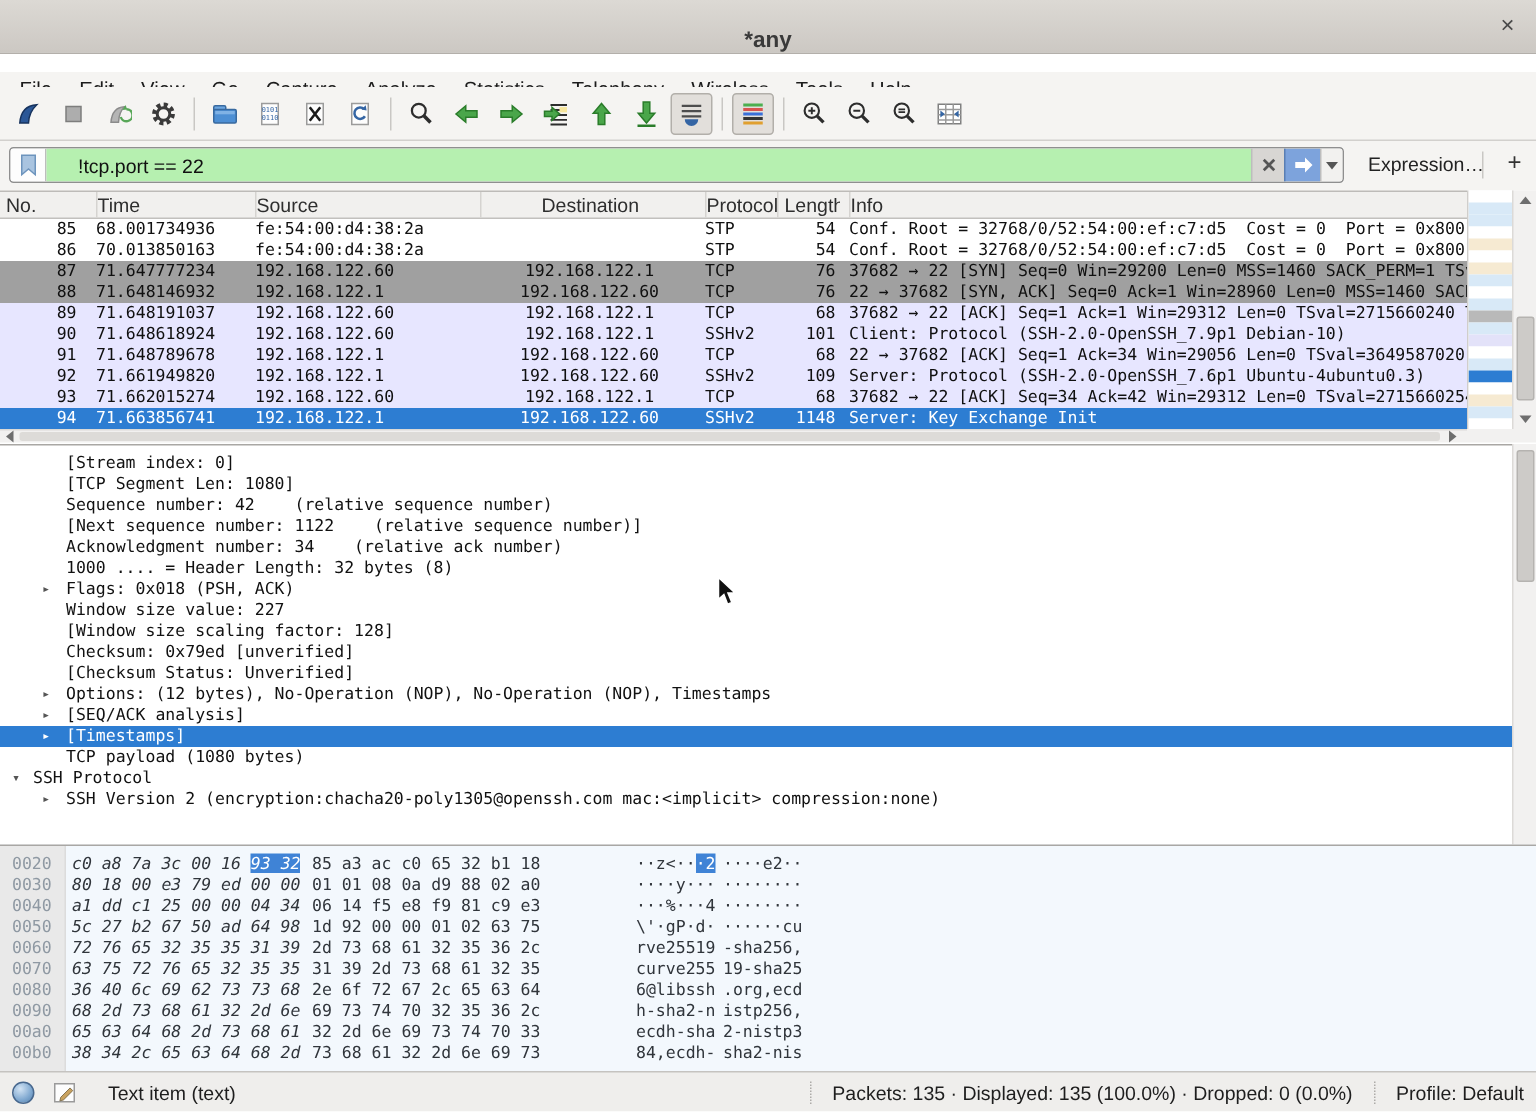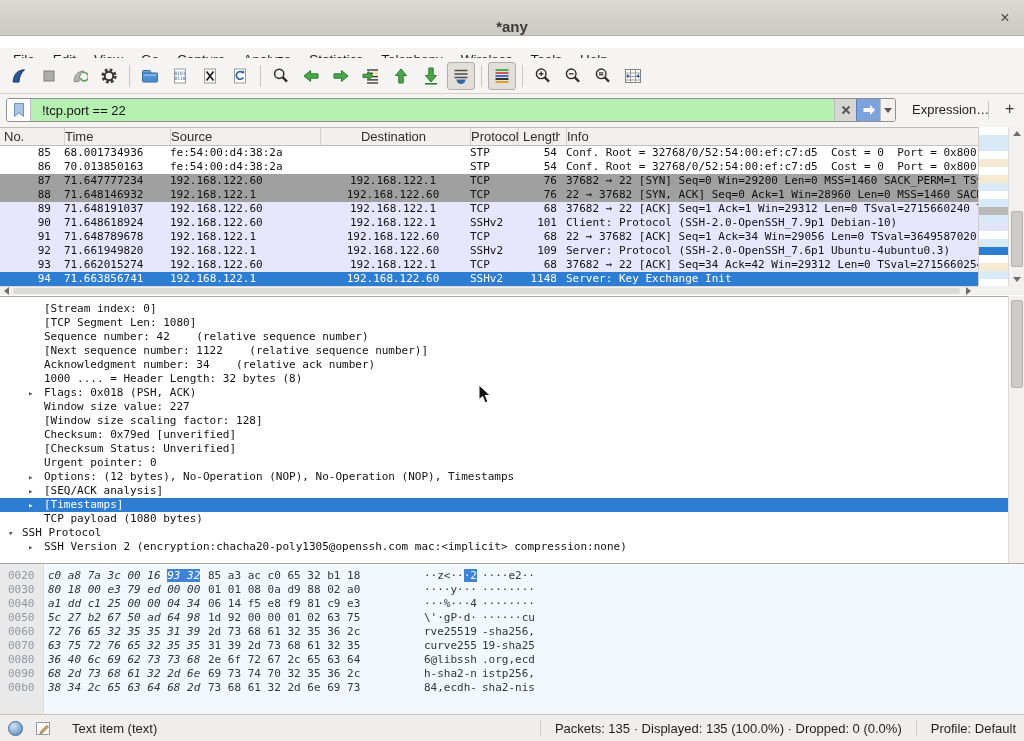--- a/index.html
+++ b/index.html
@@ -30,21 +30,21 @@
   .tb-icon svg { width:18px; height:18px; display:block; }
   .tb-sep { width:1px; height:22px; background:#c9c7c4; margin:0 5px; }
 
   
   .filterbar { position:absolute; left:0; top:94px; width:1024px; height:33px; background:#f5f4f2; }
   .filter-input { position:absolute; left:6px; top:4px; height:24px; width:890px;
     border:1px solid #8f8f8f; border-radius:3px; display:flex; overflow:hidden; background:#fff; }
   .bookmark-btn { width:24px; background:#fdfdfd; border-right:1px solid #bdbdbd;
     display:flex; align-items:center; justify-content:center; }
   .filter-field { flex:1; background:#b6f0b0; display:flex; align-items:center;
-    padding-left:11px; font-size:13px; color:#111; }
+    padding-left:21px; font-size:13px; color:#111; }
   .clear-btn { width:22px; background:#d8d6d3; display:flex; align-items:center; justify-content:center; border-left:1px solid #bdbdbd; }
   .apply-btn { width:24px; background:#7da3dc; display:flex; align-items:center; justify-content:center; border-left:1px solid #5a7fb4; }
   .caret-btn { width:15px; background:#f2f1ef; display:flex; align-items:center; justify-content:center; border-left:1px solid #bdbdbd; }
   .caret-down { width:0; height:0; border-left:4px solid transparent; border-right:4px solid transparent; border-top:5px solid #555; }
   .expression-btn { position:absolute; left:906px; top:5px; font-size:13px; color:#222; padding:3px 6px; }
   .filter-sep { position:absolute; left:988px; top:7px; width:1px; height:18px; background:#c9c7c4; }
   .add-filter-btn { position:absolute; left:998px; top:3px; font-size:16px; color:#333; padding:3px 7px; }
 
   
   .plist-header { position:absolute; left:0; top:127px; width:978px; height:19px;
@@ -522,21 +522,20 @@
     <div class="detail-line ind1"><span class="dtext">[TCP Segment Len: 1080]</span></div>
     <div class="detail-line ind1"><span class="dtext">Sequence number: 42    (relative sequence number)</span></div>
     <div class="detail-line ind1"><span class="dtext">[Next sequence number: 1122    (relative sequence number)]</span></div>
     <div class="detail-line ind1"><span class="dtext">Acknowledgment number: 34    (relative ack number)</span></div>
     <div class="detail-line ind1"><span class="dtext">1000 .... = Header Length: 32 bytes (8)</span></div>
     <div class="detail-line ind1"><span class="tri">▸</span><span class="dtext">Flags: 0x018 (PSH, ACK)</span></div>
     <div class="detail-line ind1"><span class="dtext">Window size value: 227</span></div>
     <div class="detail-line ind1"><span class="dtext">[Window size scaling factor: 128]</span></div>
     <div class="detail-line ind1"><span class="dtext">Checksum: 0x79ed [unverified]</span></div>
     <div class="detail-line ind1"><span class="dtext">[Checksum Status: Unverified]</span></div>
-    <div class="detail-line ind1"><span class="dtext">Urgent pointer: 0</span></div>
     <div class="detail-line ind1"><span class="tri">▸</span><span class="dtext">Options: (12 bytes), No-Operation (NOP), No-Operation (NOP), Timestamps</span></div>
     <div class="detail-line ind1"><span class="tri">▸</span><span class="dtext">[SEQ/ACK analysis]</span></div>
     <div class="detail-line ind1 selected"><span class="tri">▸</span><span class="dtext">[Timestamps]</span></div>
     <div class="detail-line ind1"><span class="dtext">TCP payload (1080 bytes)</span></div>
     <div class="detail-line ind0"><span class="tri">▾</span><span class="dtext">SSH Protocol</span></div>
     <div class="detail-line ind1"><span class="tri">▸</span><span class="dtext">SSH Version 2 (encryption:chacha20-poly1305@openssh.com mac:&lt;implicit&gt; compression:none)</span></div>
   </div>
 <div class="vscroll vs-detail">
   <div class="vs-thumb" style="top:4px;height:88px"></div>
 </div>
@@ -544,20 +543,21 @@
 <div class="hexpane">
   <div class="hx-strip"></div>
 <div class="hex-row"><span class="hx-off">0020</span><span class="hx-h1">c0 a8 7a 3c 00 16 <span class="hl">93 32</span></span><span class="hx-h2">85 a3 ac c0 65 32 b1 18</span><span class="hx-a1">··z&lt;··<span class="hl">·2</span></span><span class="hx-a2">····e2··</span></div>
     <div class="hex-row"><span class="hx-off">0030</span><span class="hx-h1">80 18 00 e3 79 ed 00 00</span><span class="hx-h2">01 01 08 0a d9 88 02 a0</span><span class="hx-a1">····y···</span><span class="hx-a2">········</span></div>
     <div class="hex-row"><span class="hx-off">0040</span><span class="hx-h1">a1 dd c1 25 00 00 04 34</span><span class="hx-h2">06 14 f5 e8 f9 81 c9 e3</span><span class="hx-a1">···%···4</span><span class="hx-a2">········</span></div>
     <div class="hex-row"><span class="hx-off">0050</span><span class="hx-h1">5c 27 b2 67 50 ad 64 98</span><span class="hx-h2">1d 92 00 00 01 02 63 75</span><span class="hx-a1">\'·gP·d·</span><span class="hx-a2">······cu</span></div>
     <div class="hex-row"><span class="hx-off">0060</span><span class="hx-h1">72 76 65 32 35 35 31 39</span><span class="hx-h2">2d 73 68 61 32 35 36 2c</span><span class="hx-a1">rve25519</span><span class="hx-a2">-sha256,</span></div>
     <div class="hex-row"><span class="hx-off">0070</span><span class="hx-h1">63 75 72 76 65 32 35 35</span><span class="hx-h2">31 39 2d 73 68 61 32 35</span><span class="hx-a1">curve255</span><span class="hx-a2">19-sha25</span></div>
     <div class="hex-row"><span class="hx-off">0080</span><span class="hx-h1">36 40 6c 69 62 73 73 68</span><span class="hx-h2">2e 6f 72 67 2c 65 63 64</span><span class="hx-a1">6@libssh</span><span class="hx-a2">.org,ecd</span></div>
     <div class="hex-row"><span class="hx-off">0090</span><span class="hx-h1">68 2d 73 68 61 32 2d 6e</span><span class="hx-h2">69 73 74 70 32 35 36 2c</span><span class="hx-a1">h-sha2-n</span><span class="hx-a2">istp256,</span></div>
+    <div class="hex-row"><span class="hx-off">00a0</span><span class="hx-h1">65 63 64 68 2d 73 68 61</span><span class="hx-h2">32 2d 6e 69 73 74 70 33</span><span class="hx-a1">ecdh-sha</span><span class="hx-a2">2-nistp3</span></div>
     <div class="hex-row"><span class="hx-off">00b0</span><span class="hx-h1">38 34 2c 65 63 64 68 2d</span><span class="hx-h2">73 68 61 32 2d 6e 69 73</span><span class="hx-a1">84,ecdh-</span><span class="hx-a2">sha2-nis</span></div>
   </div>
 
 <div class="statusbar">
   <span class="sb-circle"></span>
   <svg class="sb-note" viewBox="0 0 17 17">
       <rect x="1.5" y="2.5" width="13" height="12" fill="#fdfdfd" stroke="#9a9a9a"></rect>
       <path d="M5.5 11.5 l6.2 -6.2 1.8 1.8 -6.2 6.2 -2.4 0.6 z" fill="#c9a25f" stroke="#7a6a45" stroke-width="0.6"></path>
     </svg>
   <span class="sb-help">Text item (text)</span>

